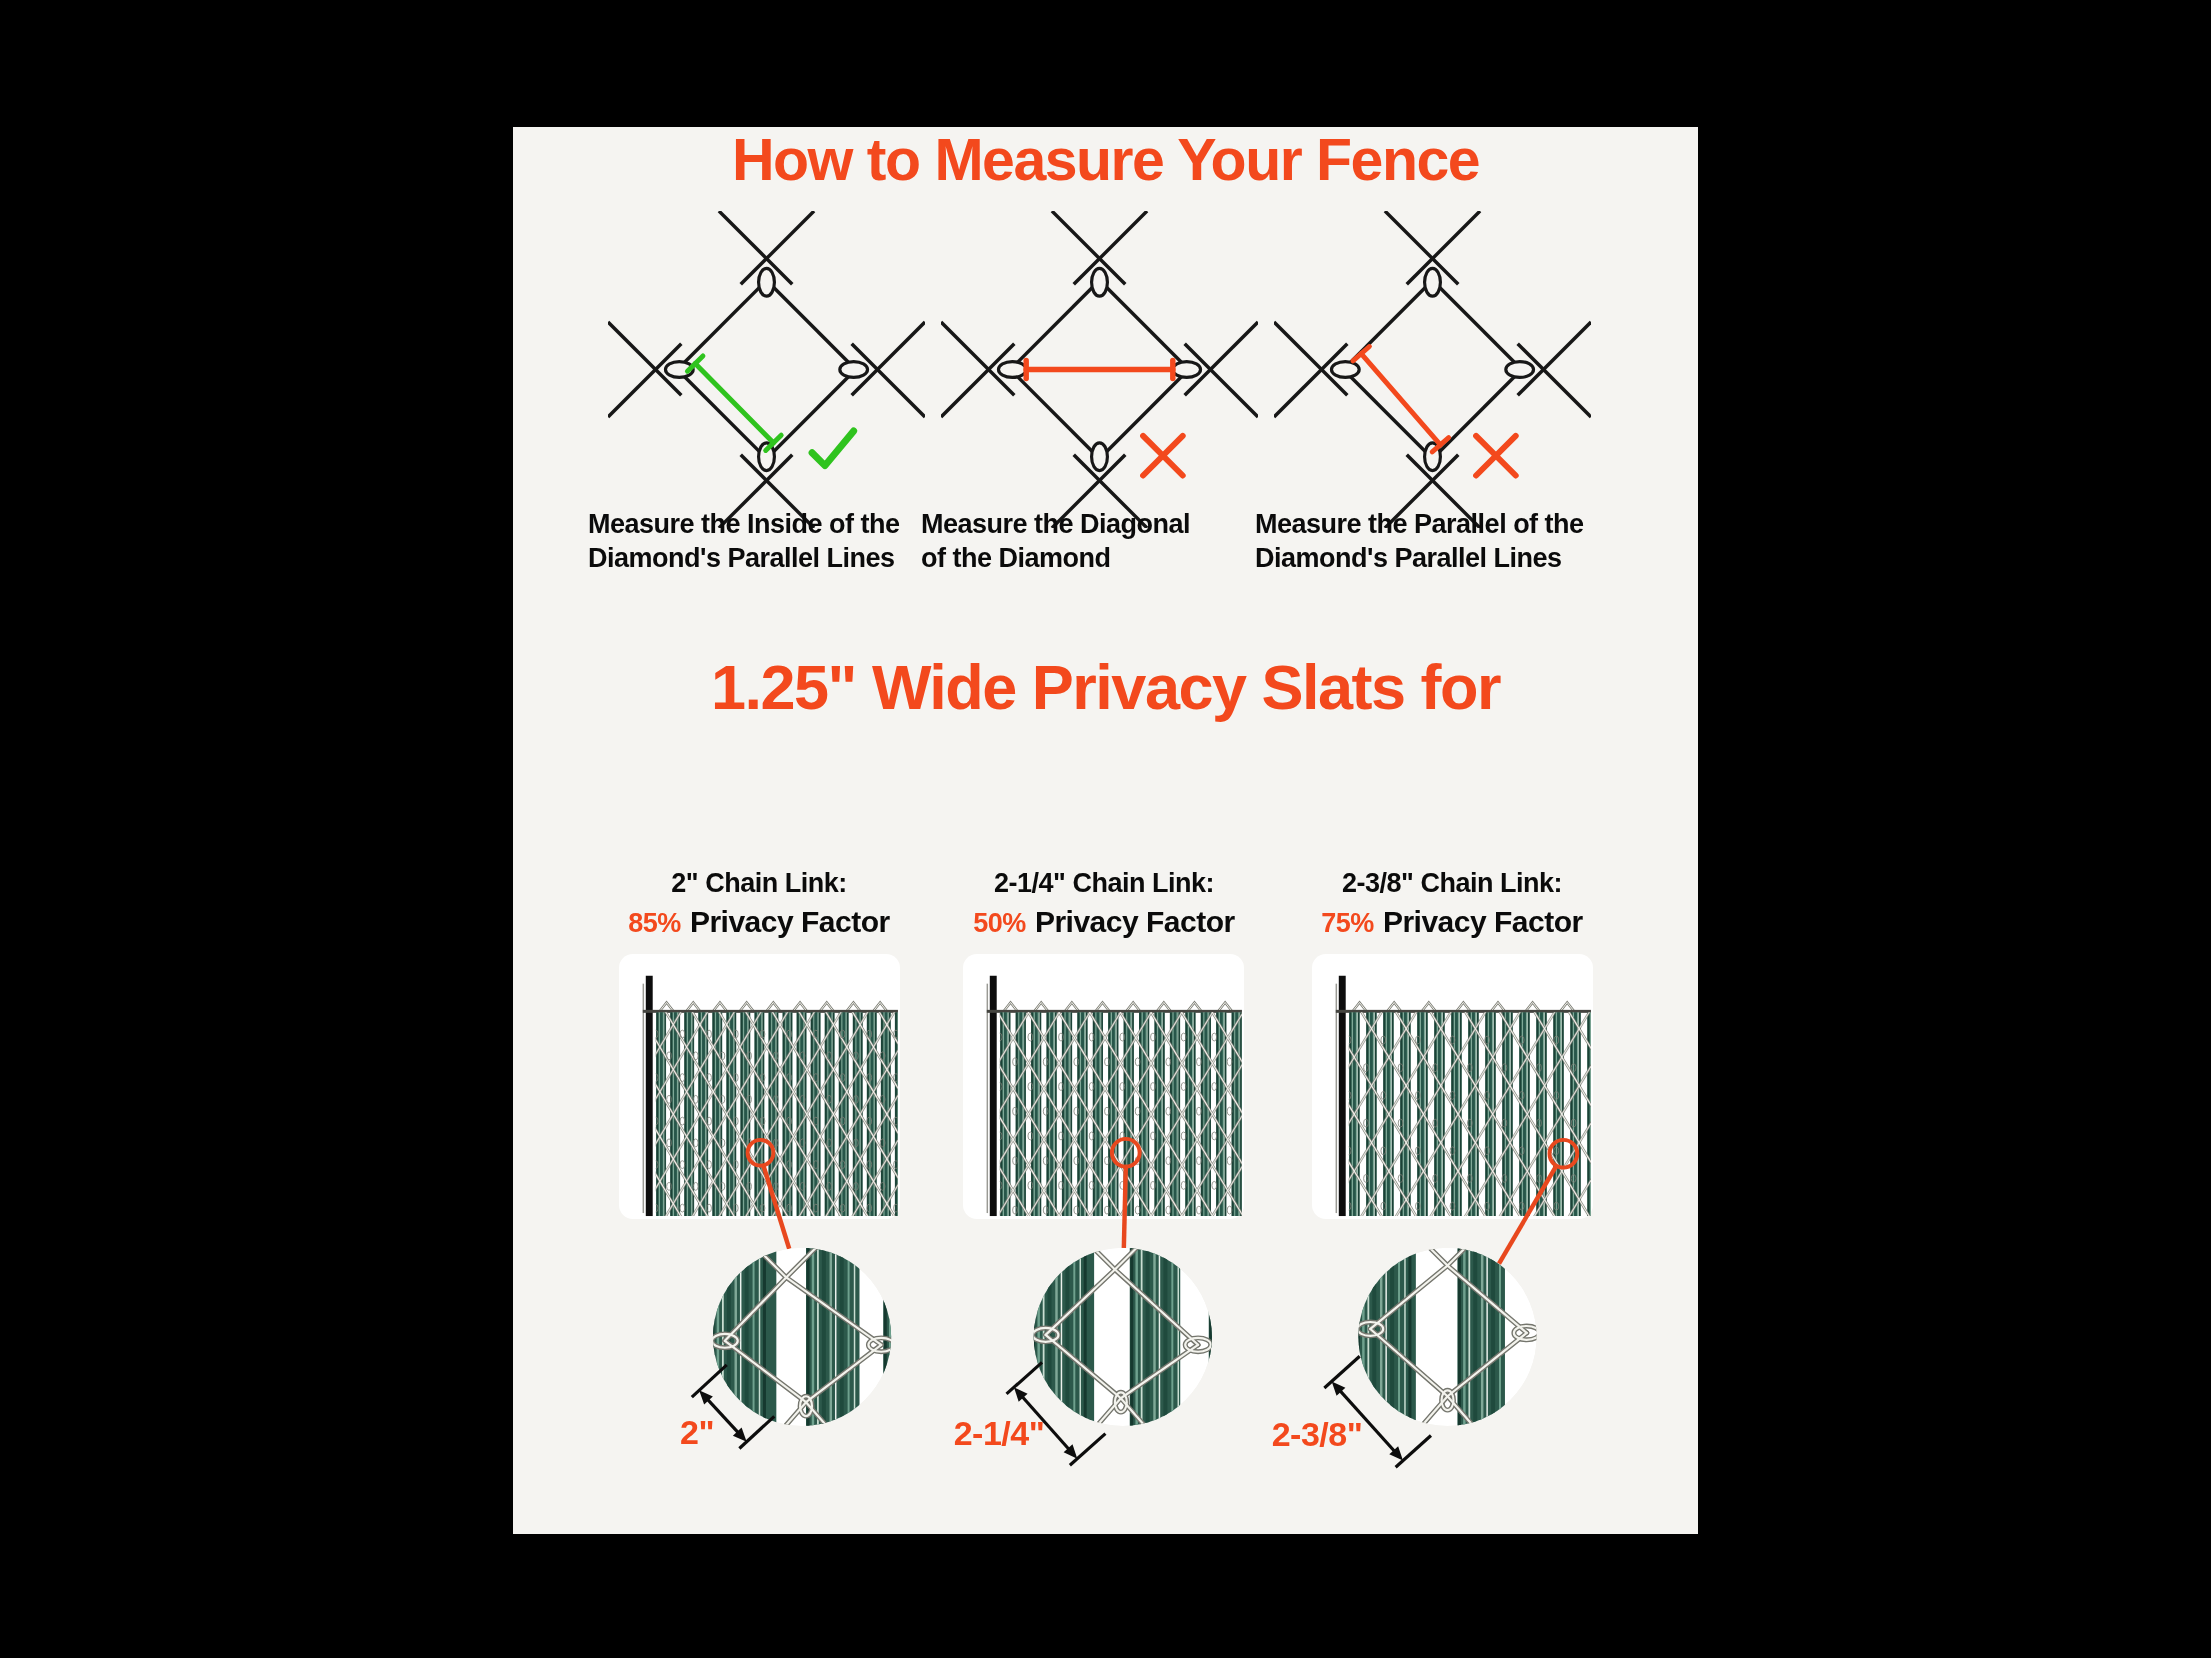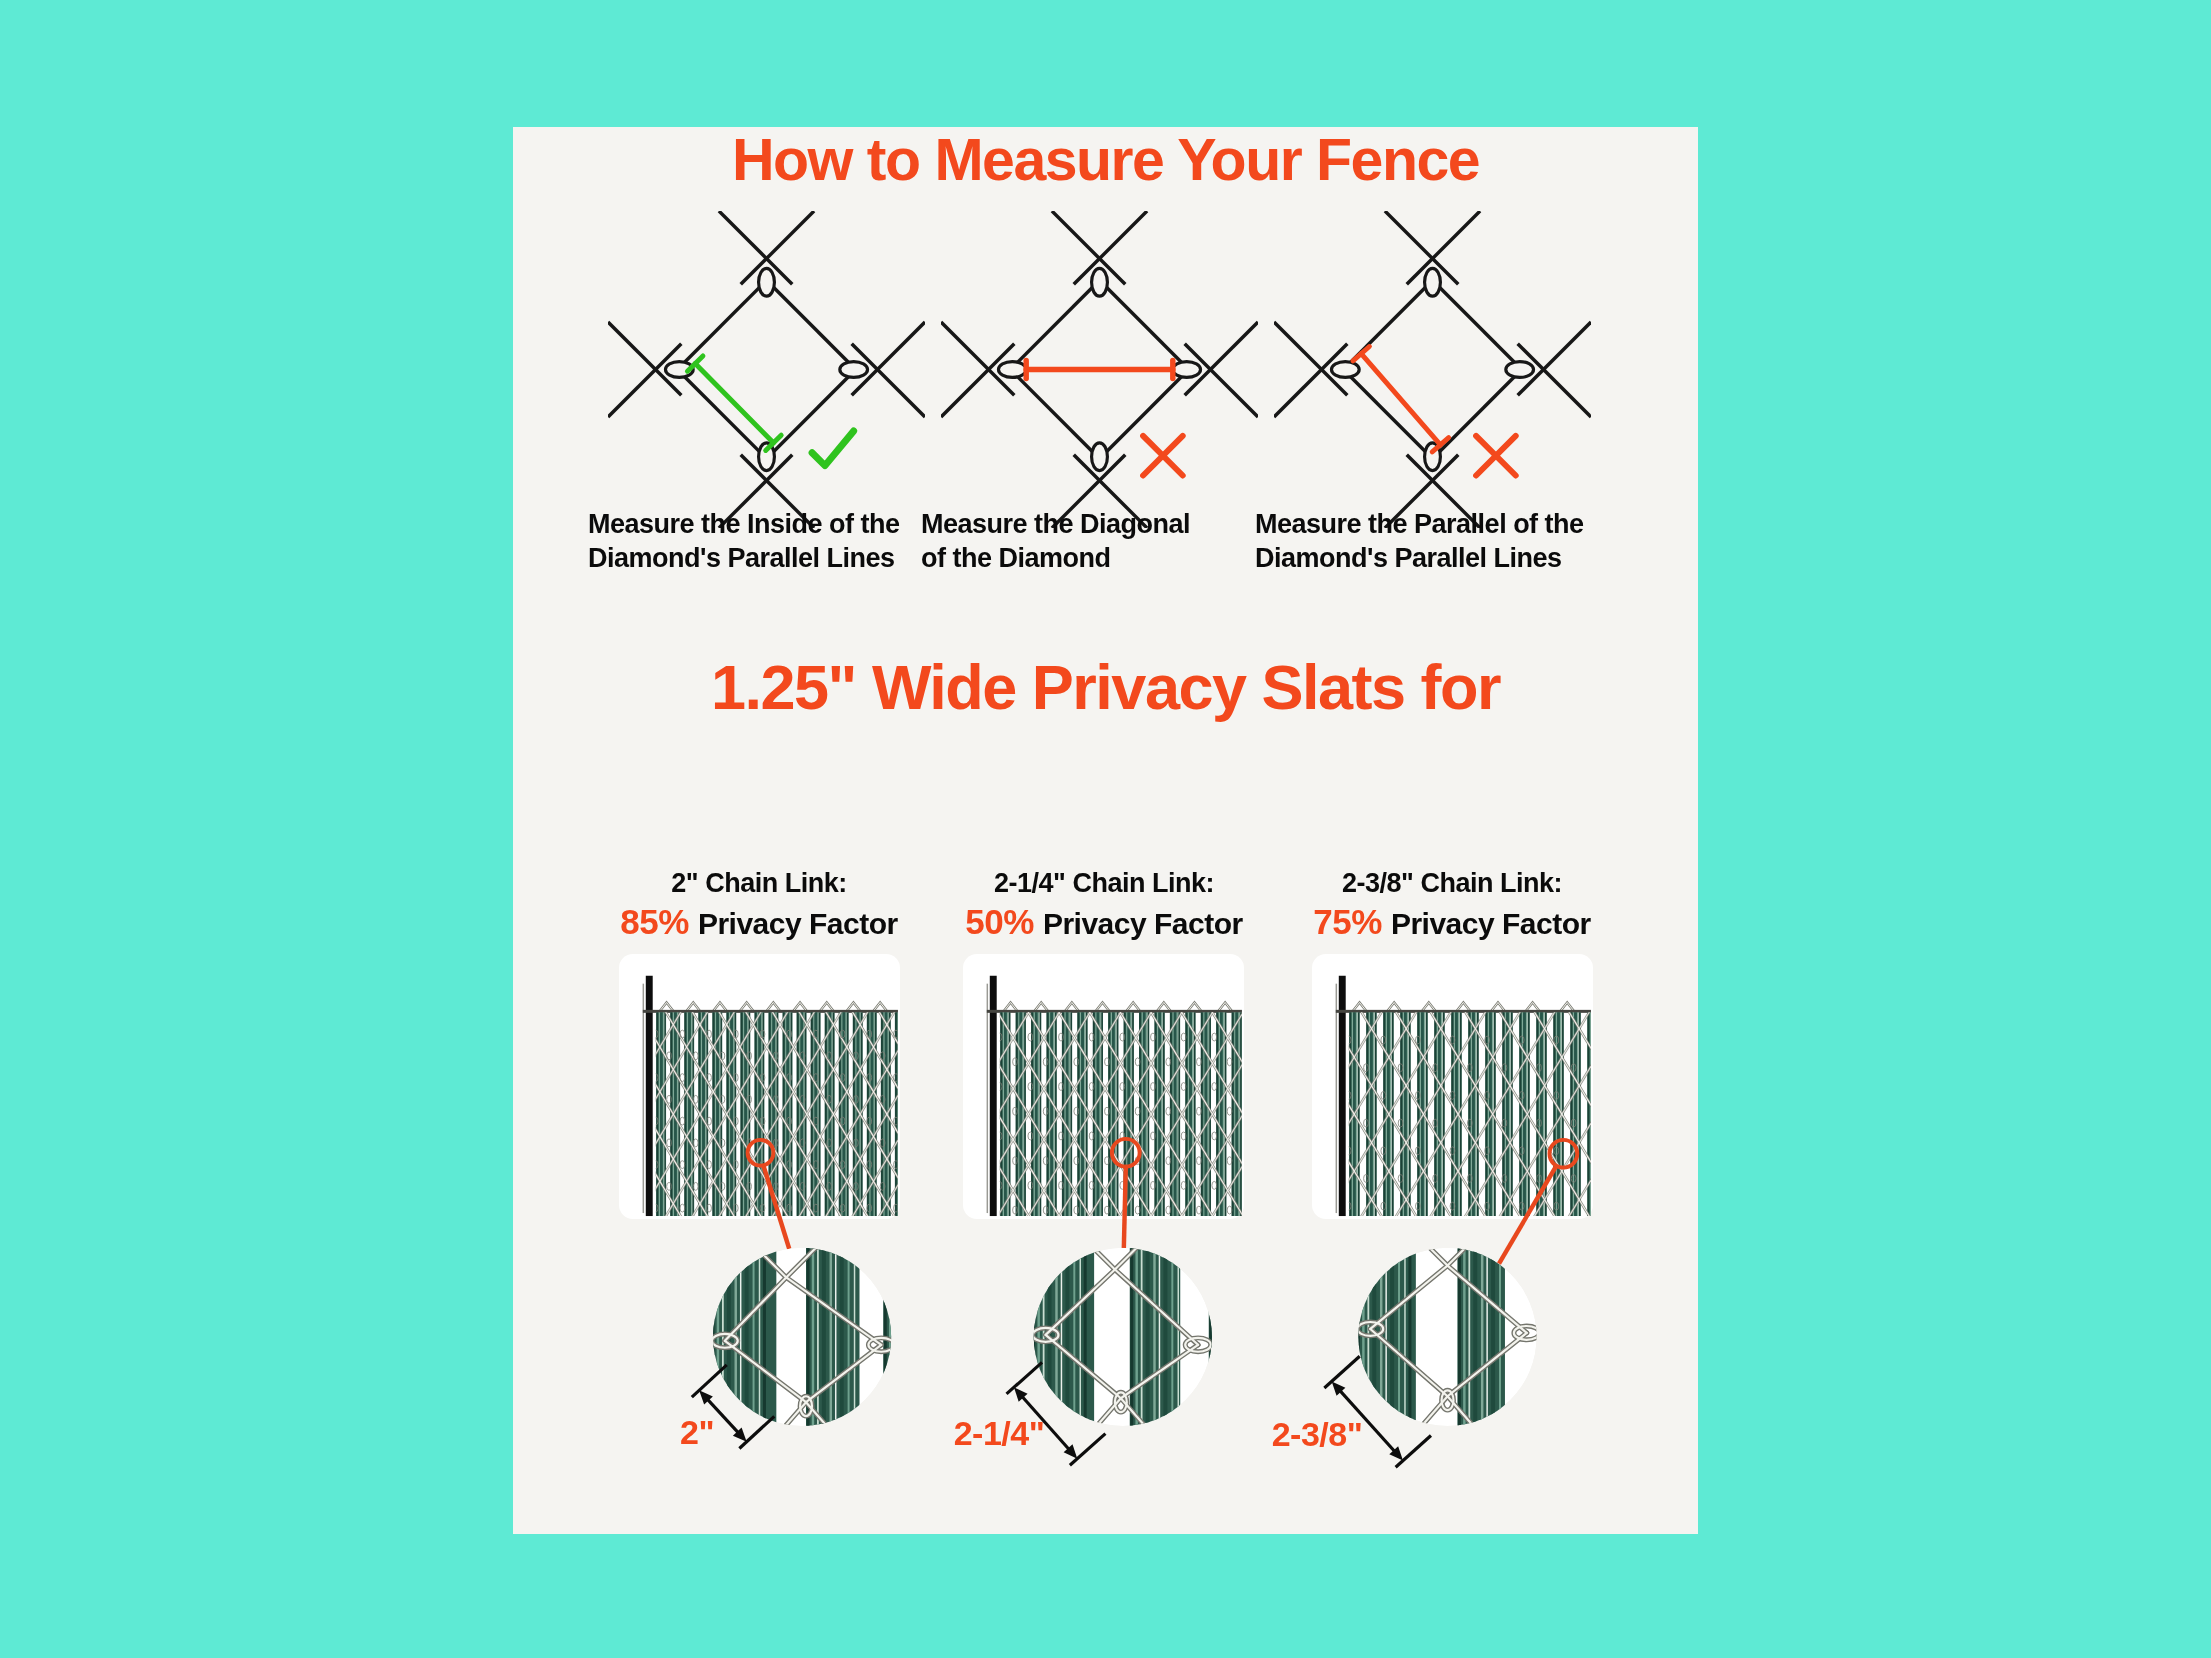--- a/index.html
+++ b/index.html
@@ -1,29 +1,29 @@
 <!DOCTYPE html>
 <html><head>
 <meta charset="utf-8">
 <style>
   html,body{margin:0;padding:0;background:#ffffff;}
-  .page{position:relative;width:2212px;height:1658px;background:#5eead4;overflow:hidden;
+  .page{position:relative;width:2212px;height:1658px;background:#000000;overflow:hidden;
         font-family:"Liberation Sans", sans-serif;}
   .panel{position:absolute;left:513px;top:127px;width:1185px;height:1407px;background:#F5F4F1;}
   .title1{position:absolute;top:-2px;left:0;width:100%;text-align:center;
           font-size:59px;line-height:71px;font-weight:700;letter-spacing:-1.5px;color:#F3491D;}
   .title2{position:absolute;top:521px;left:0;width:100%;text-align:center;
           font-size:63px;line-height:78px;font-weight:700;letter-spacing:-1.5px;color:#F3491D;}
   .diamond-svg{position:absolute;width:317px;height:317px;top:84px;}
   .diagram-caption{position:absolute;top:380px;width:356px;text-align:left;
           font-size:27px;line-height:34px;font-weight:700;color:#0B0B0B;letter-spacing:-0.5px;}
   .col-header{position:absolute;top:737px;width:356px;text-align:center;color:#0B0B0B;}
   .col-header .size-line{font-size:27px;line-height:38px;font-weight:700;letter-spacing:-0.5px;}
   .col-header .privacy-line{font-size:30px;line-height:40px;font-weight:700;letter-spacing:-0.5px;}
-  .col-header .pct{color:#F3491D;font-size:35px;margin-right:9px;text-align:right;}
+  .col-header .pct{color:#F3491D;font-size:27px;margin-right:9px;text-align:right;}
   .fence-card{position:absolute;top:827px;width:281px;height:265px;background:#ffffff;border-radius:14px;}
   .fence-card svg{position:absolute;left:0;top:0;}
   .overlay-svg{position:absolute;left:0;top:0;pointer-events:none;}
   .dim-label{position:absolute;transform:translate(-50%,-50%);font-size:34px;font-weight:700;
           color:#F3491D;letter-spacing:-0.5px;white-space:nowrap;}
 </style>
 </head>
 <body>
 
 <div class="page">

